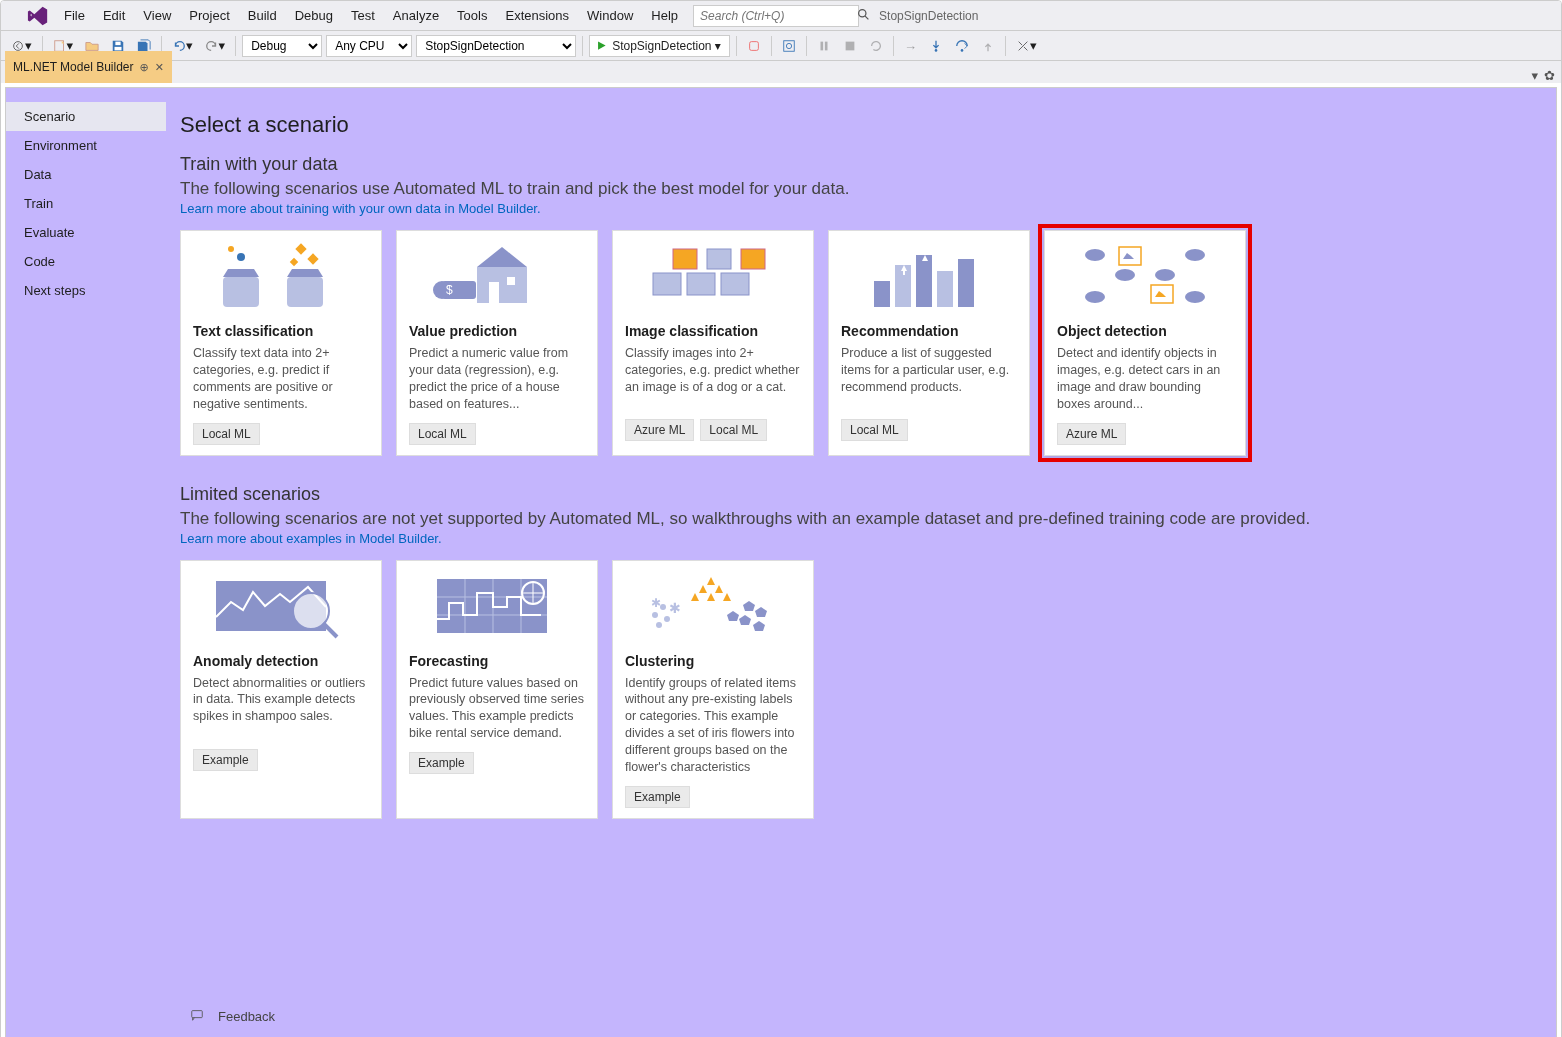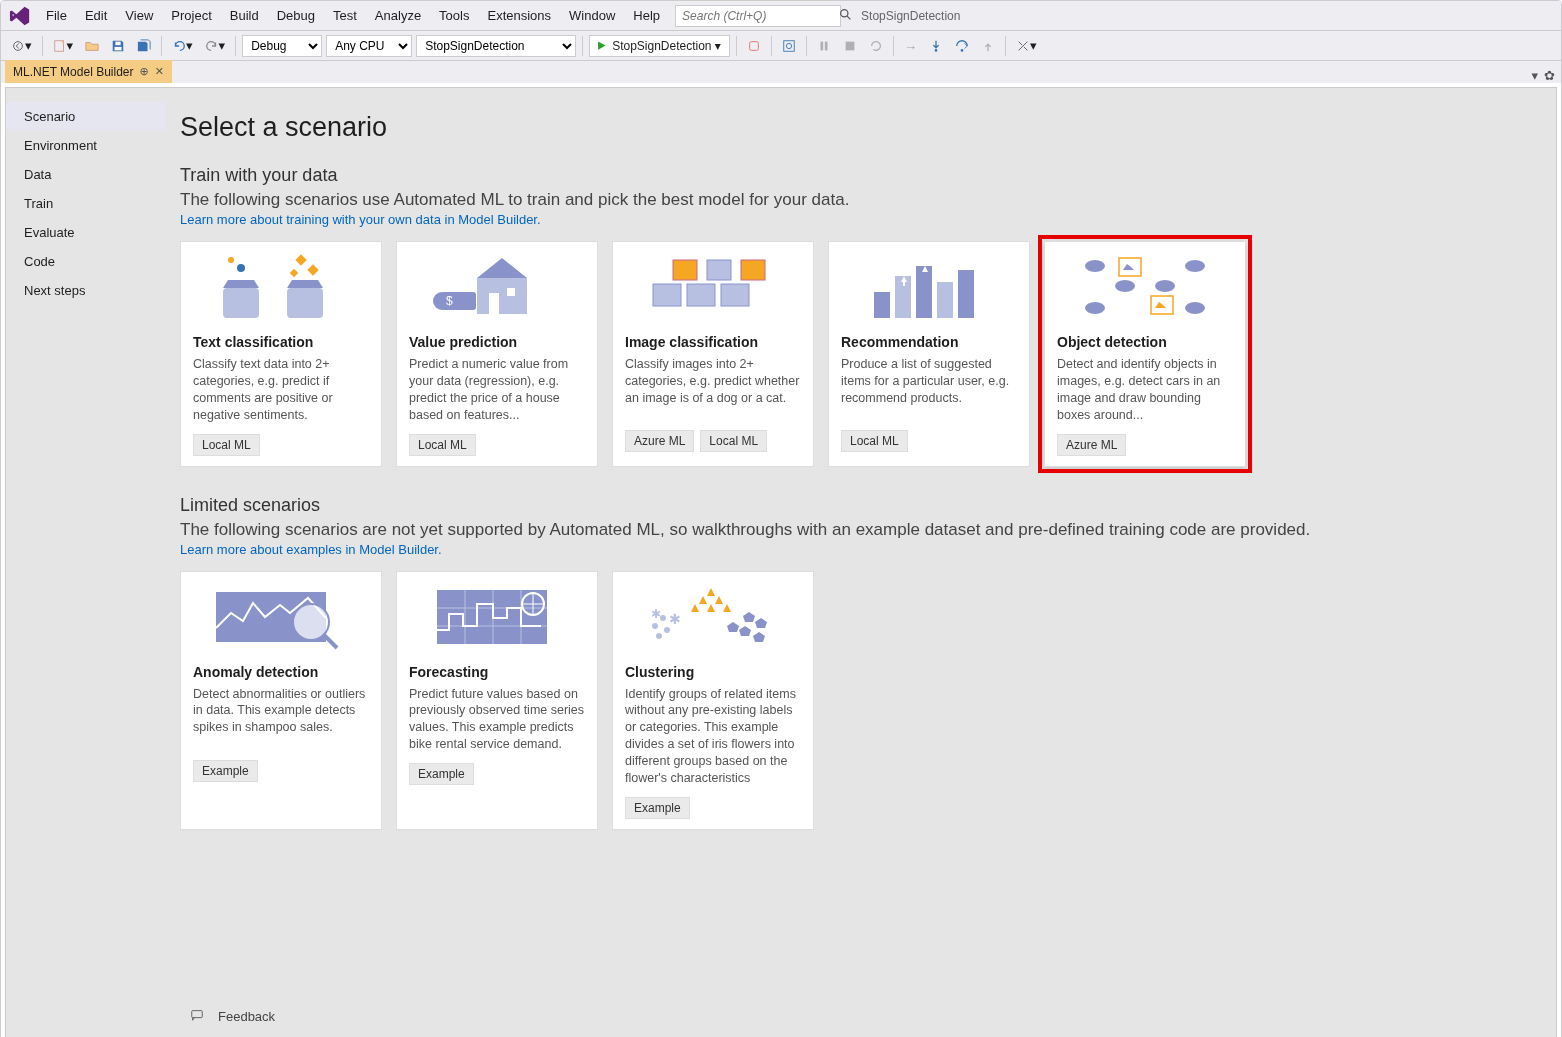--- a/index.html
+++ b/index.html
@@ -1,51 +1,51 @@
 <!DOCTYPE html>
 <html><head>
   <meta charset="utf-8">
   <style>
     * { margin: 0; padding: 0; box-sizing: border-box; font-family: "Segoe UI", Tahoma, sans-serif; }
     body { background: #fff; color: #1e1e1e; font-size: 13px; overflow: hidden; border: 1px solid #ccc; border-radius: 4px;}
     
     
-    .menubar { height: 30px; display: flex; align-items: center; padding: 0 6px; background: #eeeef2; border-bottom: 1px solid #ccc; }
+    .menubar { height: 30px; display: flex; align-items: center; padding: 0 24px; background: #eeeef2; border-bottom: 1px solid #ccc; }
     .vs-logo { width: 22px; height: 22px; margin: 0 6px 0 2px; display: flex; align-items: center; justify-content: center;}
     .menubar-item { padding: 4px 9px; color: #1e1e1e; cursor: pointer; }
     .search-box { margin-left: 6px; width: 166px; height: 22px; border: 1px solid #ccc; background: #fff; display: flex; align-items: center; padding: 0 6px; }
     .search-box input { flex: 1; border: none; outline: none; font-size: 12px; background: transparent; color: #888; font-style: italic;}
     .solution-name { margin-left: 20px; color: #666; font-size: 12px;}
     
     
     .toolbar { height: 30px; display: flex; align-items: center; padding: 0 4px; background: #eeeef2; border-bottom: 1px solid #ccc; }
     .tb-btn { padding: 3px 5px; margin: 0 1px; cursor: pointer; display: flex; align-items: center; height: 22px;}
     .tb-btn.icon svg { width: 14px; height: 14px;}
     .tb-sep { width: 1px; height: 20px; background: #ccc; margin: 0 4px; }
     .tb-select { height: 22px; border: 1px solid #ccc; background: #fff; font-size: 12px; padding: 0 4px; margin: 0 2px;}
     .tb-select.config { width: 80px; }
     .tb-select.platform { width: 86px; }
     .tb-select.startup { width: 160px; }
     .start-btn { height: 22px; border: 1px solid #ccc; background: #fff; display: flex; align-items: center; padding: 0 8px 0 6px; font-size: 12px; cursor: pointer; margin: 0 2px;}
     .start-btn svg { width: 11px; height: 11px; margin-right: 5px;}
 
     
     .tabstrip { height: 22px; background: #eeeef2; display: flex; align-items: flex-end; padding-left: 4px;}
-    .doc-tab { background: #f5cc84; height: 23px; padding: 0 8px; display: flex; align-items: center; font-size: 12px; color: #1e1e1e; position: relative;}
+    .doc-tab { background: #f5cc84; height: 32px; padding: 0 8px; display: flex; align-items: center; font-size: 12px; color: #1e1e1e; position: relative;}
     .doc-tab .pin, .doc-tab .close { margin-left: 6px; font-size: 11px; cursor: pointer; color: #555;}
     .tab-right { margin-left: auto; display: flex; align-items: center; padding-right: 6px; gap: 6px; color: #555;}
     
     
-    .surface { display: flex; height: calc(1037px - 30px - 30px - 22px - 4px); margin: 4px; border: 1px solid #ccc; background: #e5e5e5;}
+    .surface { display: flex; height: calc(1037px - 30px - 30px - 22px - 4px); margin: 4px; border: 1px solid #ccc; background: #c4b5fd;}
     .sidebar { width: 160px; padding: 14px 0 0 0; }
     .side-item { padding: 7px 18px; font-size: 13px; color: #1e1e1e; cursor: pointer;}
     .side-item.active { background: #e6e6f0; }
     
     .content { flex: 1; padding: 24px 40px 20px 14px; overflow-y: auto; position: relative;}
-    h1 { font-size: 27px; font-weight: 400; color: #1e1e1e; margin-bottom: 22px;}
+    h1 { font-size: 22px; font-weight: 400; color: #1e1e1e; margin-bottom: 16px;}
     h2 { font-size: 18px; font-weight: 400; color: #333; margin-bottom: 4px; margin-top: 11px;}
     .lead { font-size: 17px; color: #444; }
     .link { color: #0066bf; cursor: pointer; font-size: 13px; display: inline-block; margin-top: 2px; margin-bottom: 14px;}
     
     .cards { display: flex; gap: 14px; flex-wrap: wrap; margin-bottom: 28px;}
     .card { width: 202px; border: 1px solid #ddd; padding: 0 0 10px 0; background: #fff; position: relative;}
     .card.highlight { outline: 4px solid #e60000; outline-offset: 2px; box-shadow: 0 2px 6px rgba(0,0,0,0.15);}
     .card-illus { height: 92px; display: flex; align-items: center; justify-content: center; }
     .card-illus svg { max-width: 160px; max-height: 80px;}
     .card-title { font-weight: 600; font-size: 14px; padding: 0 12px 6px 12px; color: #1e1e1e;}

